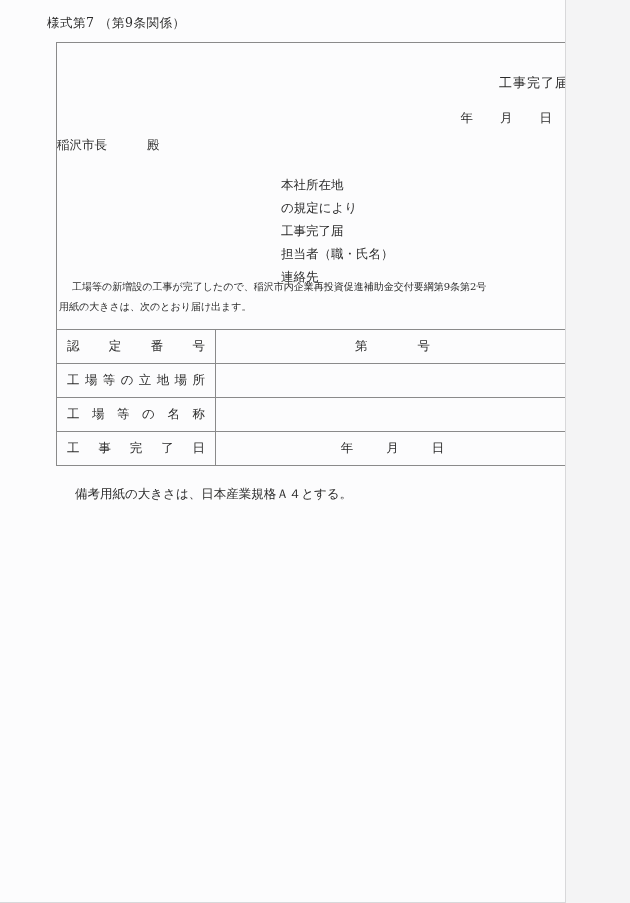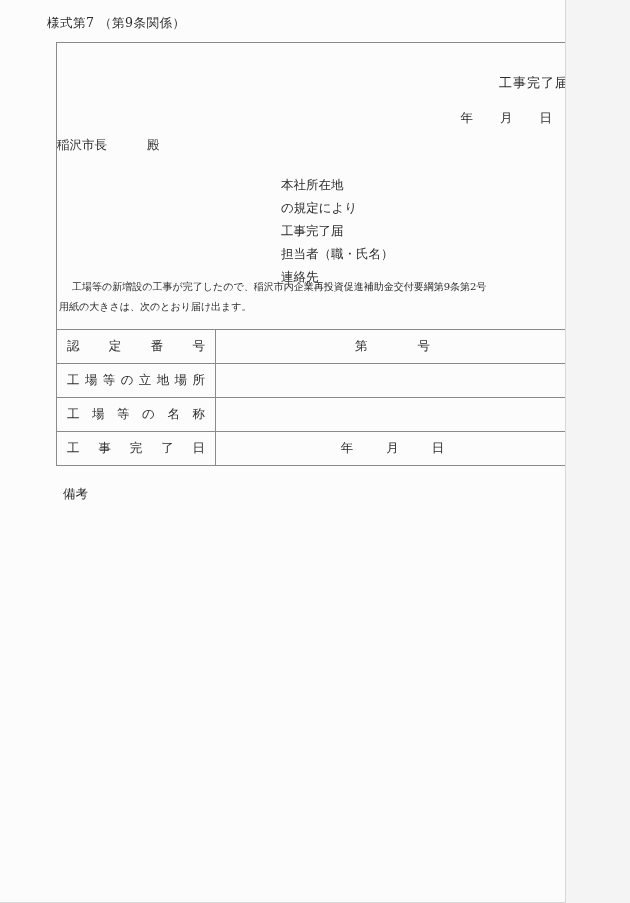--- a/index.html
+++ b/index.html
@@ -103,21 +103,21 @@
   .value-center {
     display: flex;
     justify-content: center;
     align-items: center;
   }
   .value-center.cert-gap { gap: 50px; }
   .value-center.date-gap { gap: 33px; }
   .remark {
     position: absolute;
     top: 486px;
-    left: 63px;
+    left: 75px;
     font-size: 12.5px;
     line-height: 15px;
     display: flex;
     gap: 0;
   }
 </style>
 </head>
 <body>
 
 <div class="page">
@@ -216,15 +216,16 @@
             </div>
           </td>
         </tr>
       </tbody>
     </table>
 
   </div>
 
   <div class="remark">
     <span>備考</span>
+    <span>用紙の大きさは、日本産業規格Ａ４とする。</span>
   </div>
 
 </div>
 
 </body></html>

